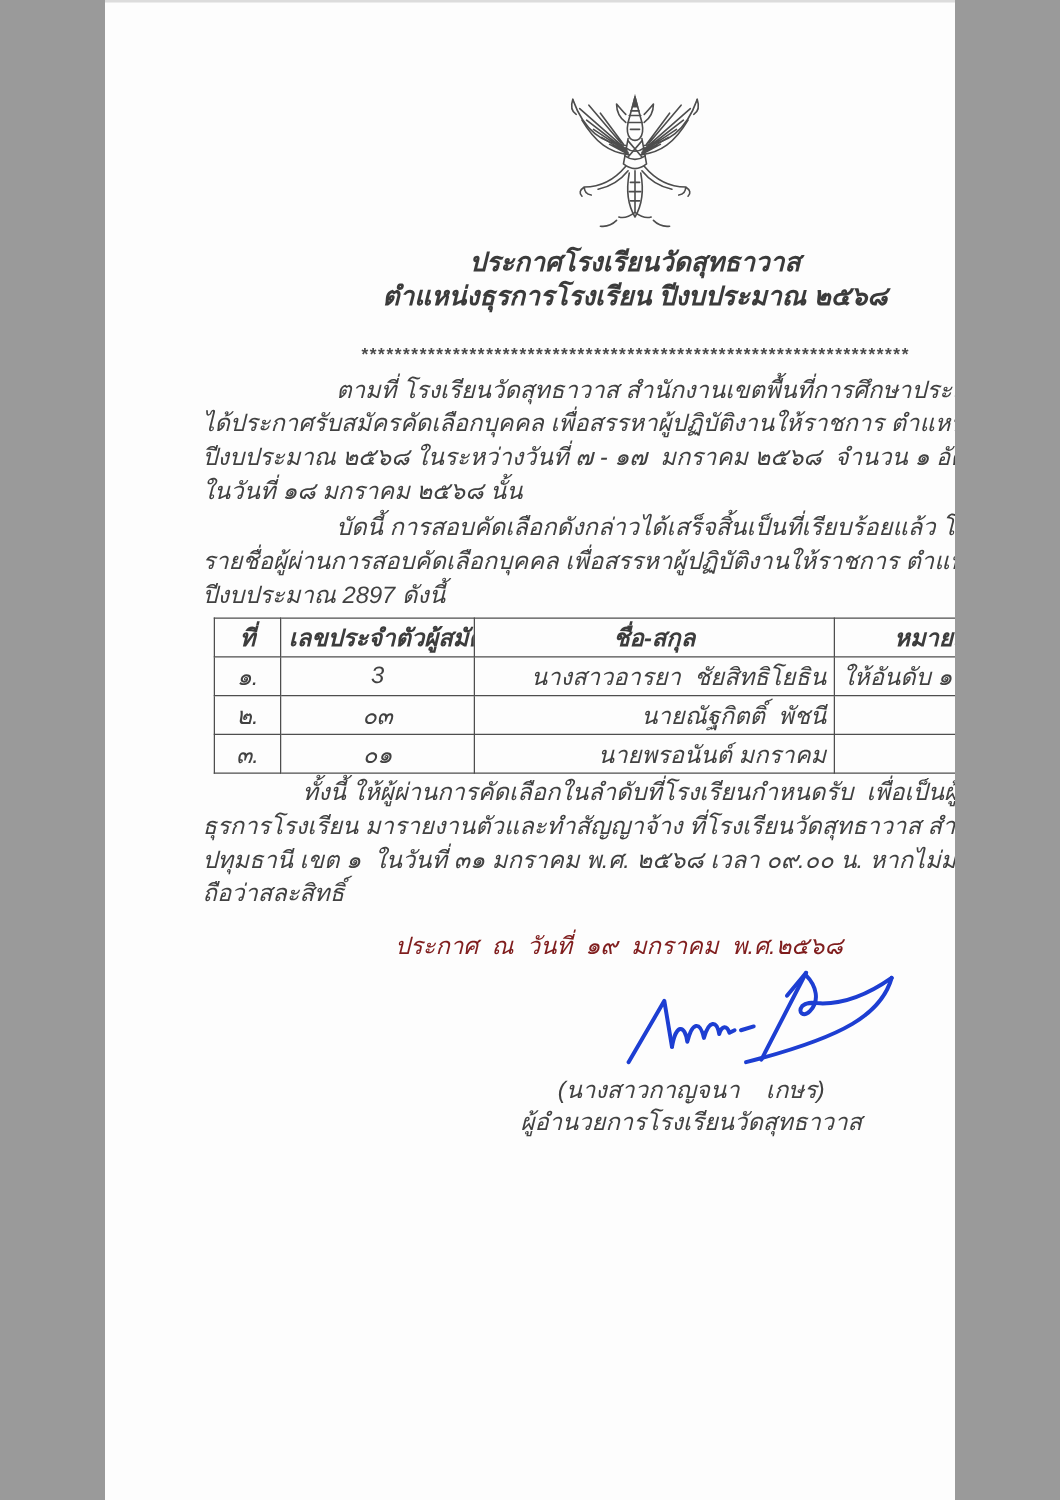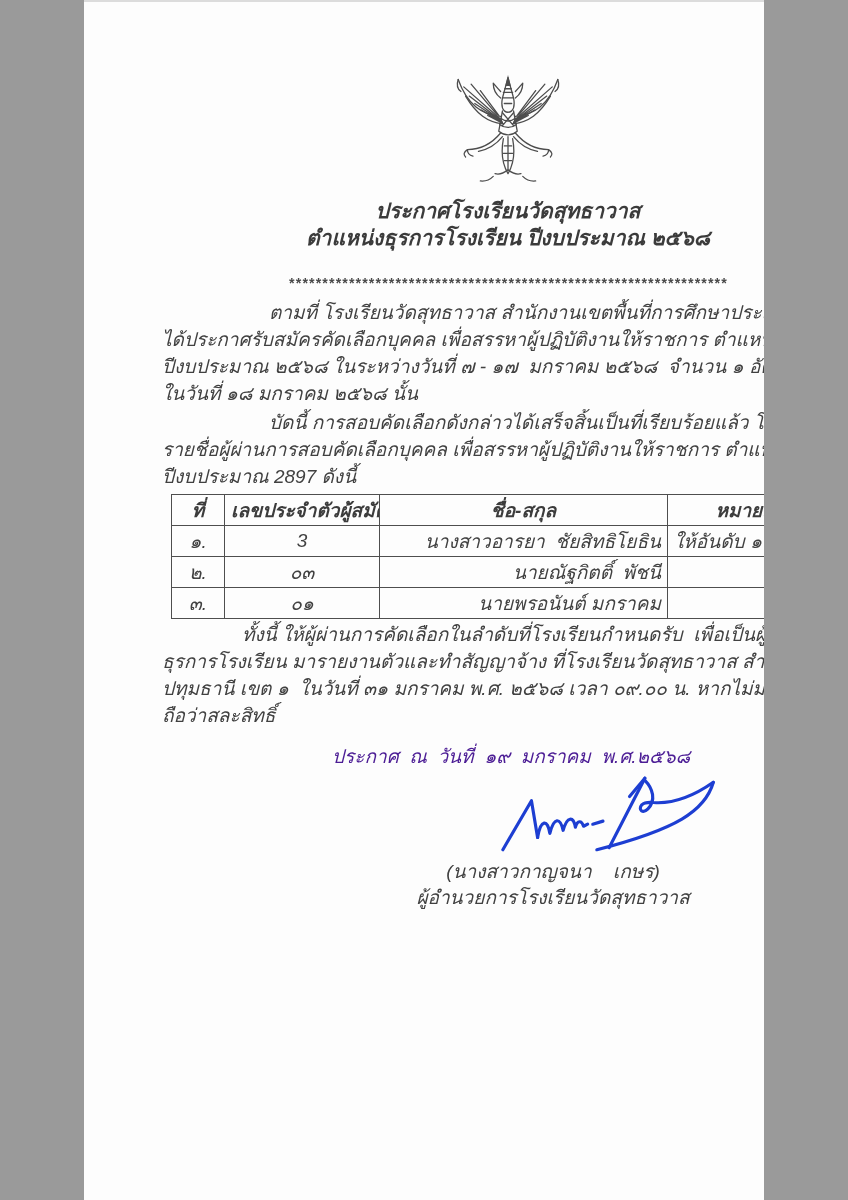--- a/index.html
+++ b/index.html
@@ -36,21 +36,21 @@
   }
   table.results th,table.results td{
     border:1.5px solid #4e4e4e;
     padding:0 6px;height:27px;
     overflow:hidden;white-space:nowrap;
   }
   table.results th{font-weight:700;text-align:center;height:29px;color:#3c3c3c;}
   td.c-center{text-align:center;}
   td.c-name{text-align:right;padding-left:10px;}
   td.c-remark{text-align:left;padding-left:8px;}
-  .date-line{position:absolute;left:248px;top:741px;font-size:19px;color:#4c1d95;white-space:nowrap;}
+  .date-line{position:absolute;left:232px;top:741px;font-size:19px;color:#7f1d1d;white-space:nowrap;}
   .signature{position:absolute;left:400px;top:768px;width:240px;height:94px;}
   .signer{position:absolute;left:319px;width:300px;text-align:center;font-size:19px;color:#414141;white-space:nowrap;}
   #signer-name{top:856px;}
   #signer-title{top:882px;}
 </style>
 </head>
 <body>
 
 <div class="page">
   <div class="scan-edge"></div>

